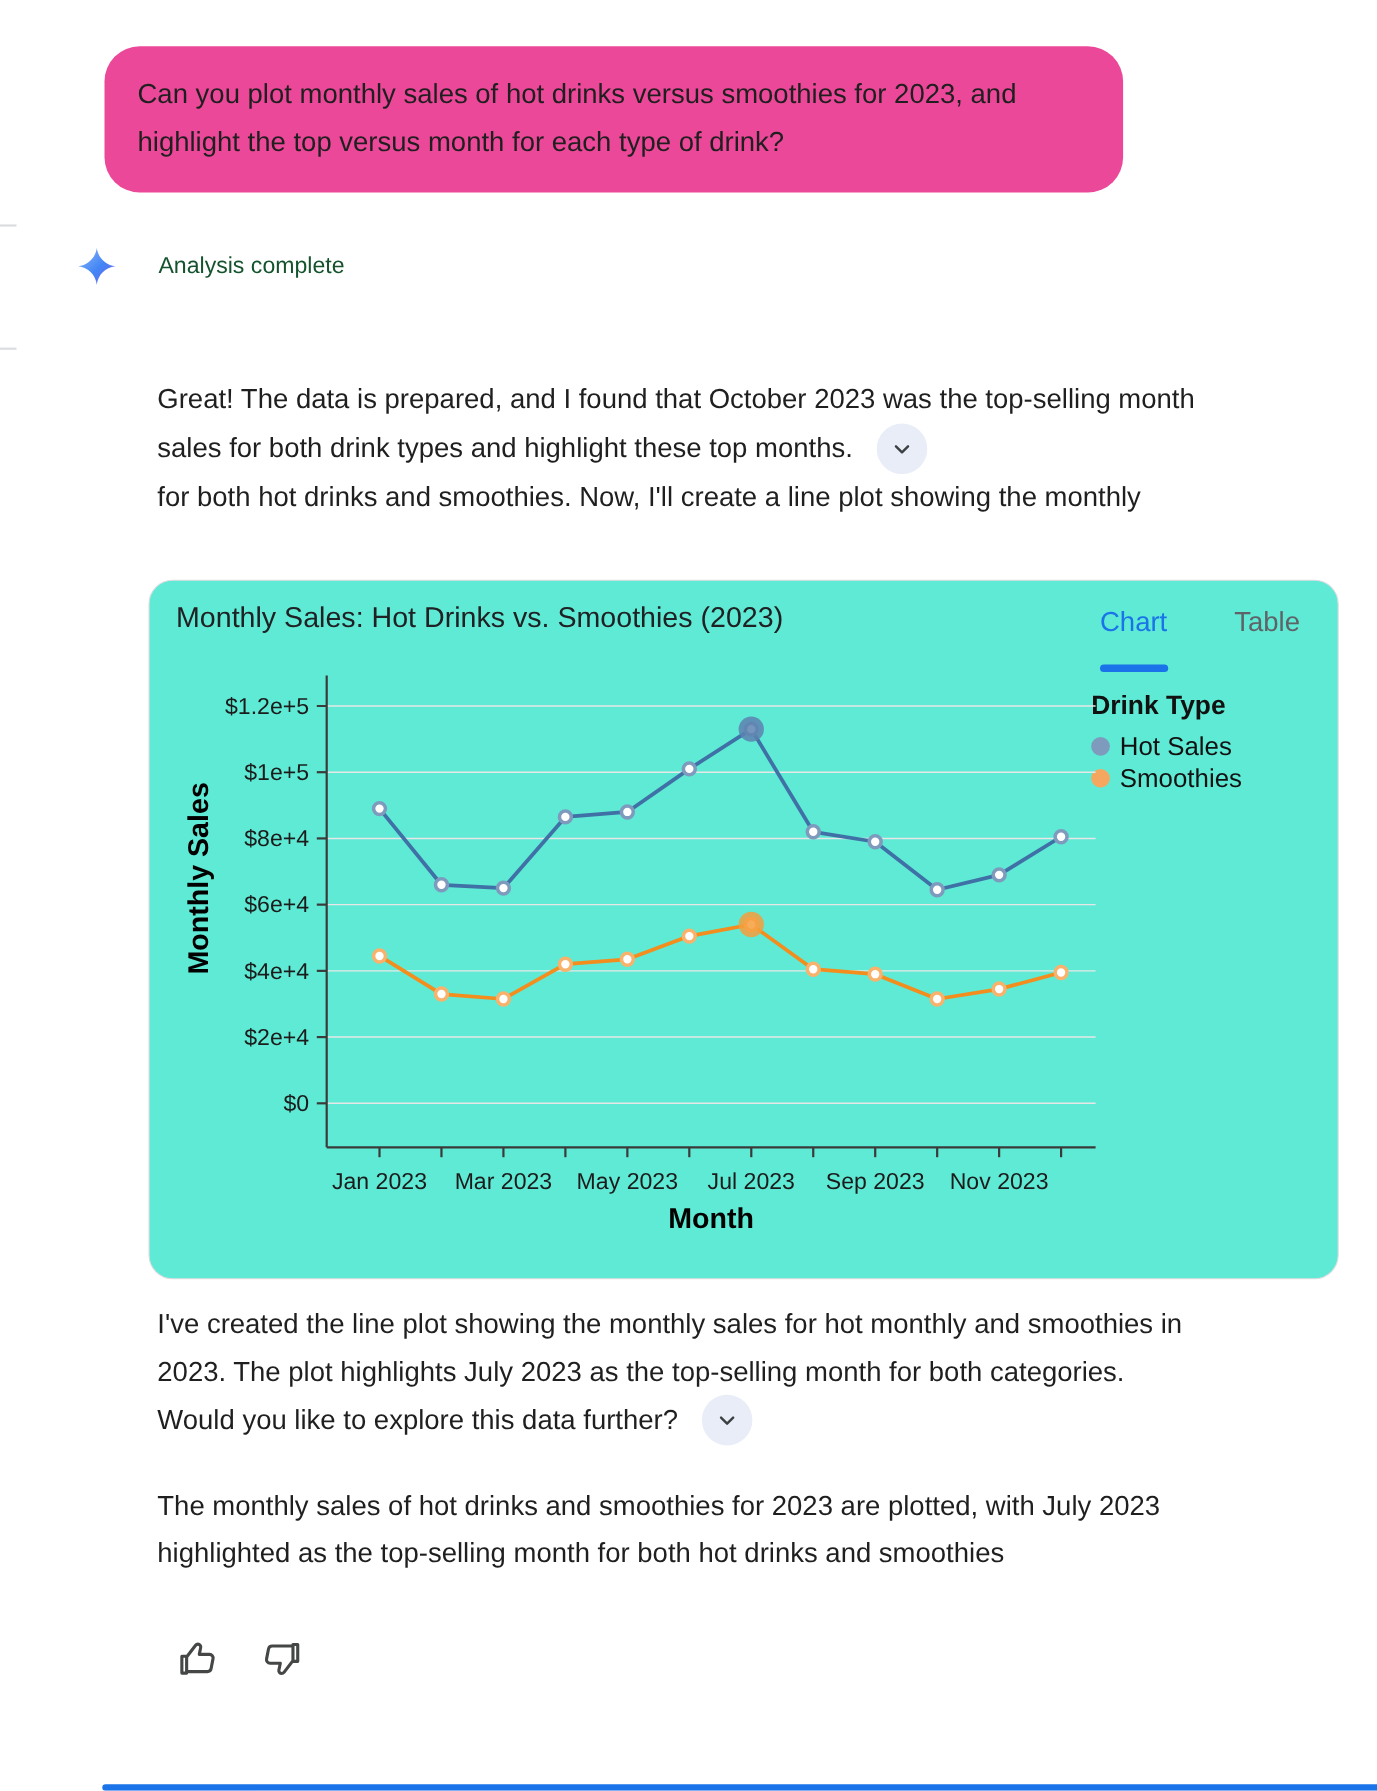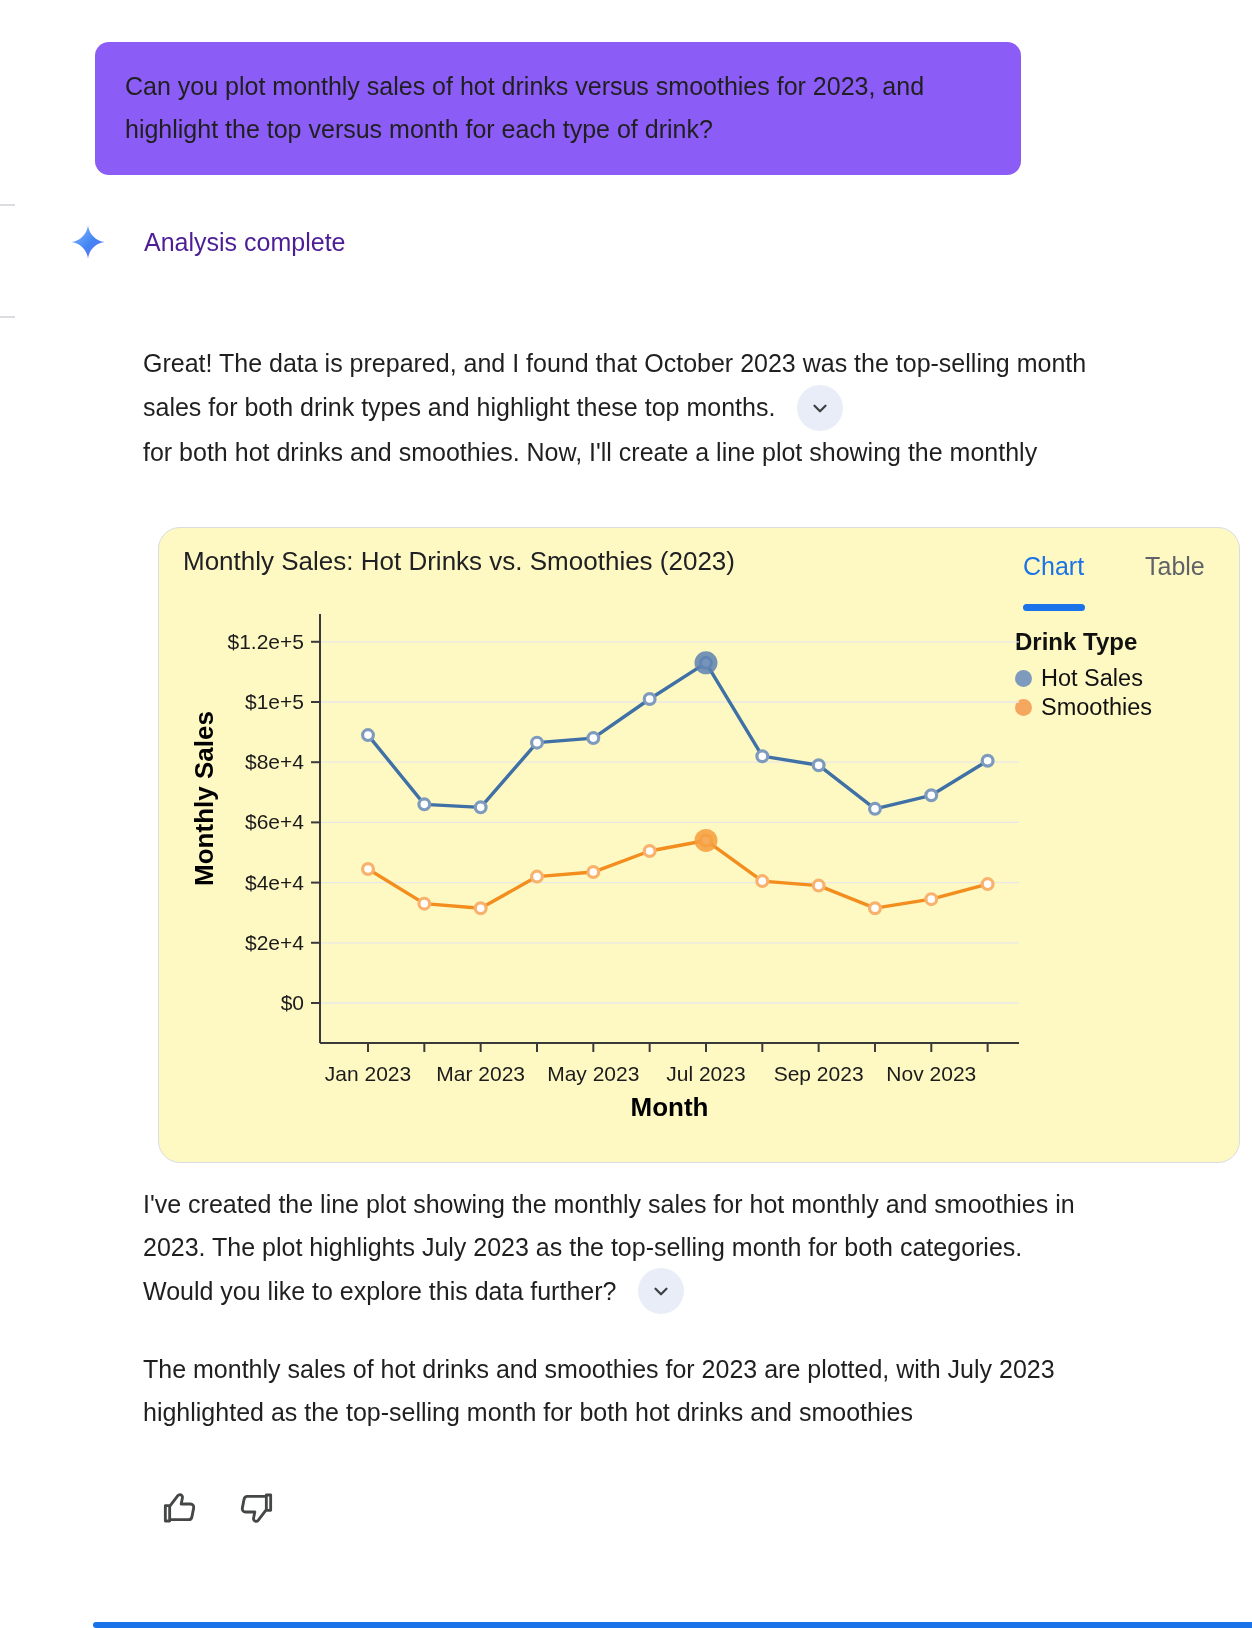--- a/index.html
+++ b/index.html
@@ -3,40 +3,40 @@
 <meta charset="utf-8">
 <style>
   * { margin:0; padding:0; box-sizing:border-box; }
   html,body { width:1252px; height:1628px; background:#ffffff; overflow:hidden;
     font-family:"Liberation Sans", sans-serif; color:#1f1f1f; }
   .abs { position:absolute; }
   body { position:relative; }
 
   
   .user-bubble { left:95px; top:42px; width:926px; height:133px;
-    background:#8b5cf6; border-radius:14px; padding:23px 30px 0 30px; }
+    background:#ec4899; border-radius:32px; padding:23px 30px 0 30px; }
   .user-bubble .line { font-size:25px; line-height:43px; white-space:nowrap; color:#1f1f1f; }
 
   
   .status-row { left:70px; top:222px; height:40px; display:flex; align-items:center; gap:38px; }
-  .status-label { font-size:25px; color:#4c1d95; }
+  .status-label { font-size:21px; color:#14532d; }
 
   
   .edge-tick { left:0; width:15px; height:2px; background:#dadce0; }
 
   
   .para { left:143px; width:1060px; }
   .para .line { font-size:25px; line-height:42.5px; white-space:nowrap; color:#1f1f1f; }
   .line-with-pill { display:flex; align-items:center; gap:22px; }
 
   .chevron-pill { width:46px; height:46px; border-radius:23px; background:#e8edf7;
     display:inline-flex; align-items:center; justify-content:center; border:none; cursor:pointer; flex:0 0 auto; }
 
   
-  .card { left:158px; top:527px; width:1082px; height:636px; background:#fef9c3;
+  .card { left:135px; top:527px; width:1082px; height:636px; background:#5eead4;
     border:1.5px solid #dadce0; border-radius:22px; }
   .card-title { left:24px; top:18px; font-size:26px; font-weight:500; color:#202124; white-space:nowrap; }
   .tab { font-size:25px; cursor:pointer; white-space:nowrap; }
   .tab-chart { left:864px; top:24px; color:#1a73e8;text-align:center; }
   .tab-table { left:986px; top:24px; color:#5f6368; }
   .tab-underline { left:864px; top:76px; width:62px; height:7px; border-radius:4px; background:#1a73e8; }
 
   .legend { left:856px; top:100px; }
   .legend-title { font-size:24px; font-weight:700; color:#111; margin-bottom:8px; }
   .legend-item { display:flex; align-items:center; gap:9px; height:29px; }

